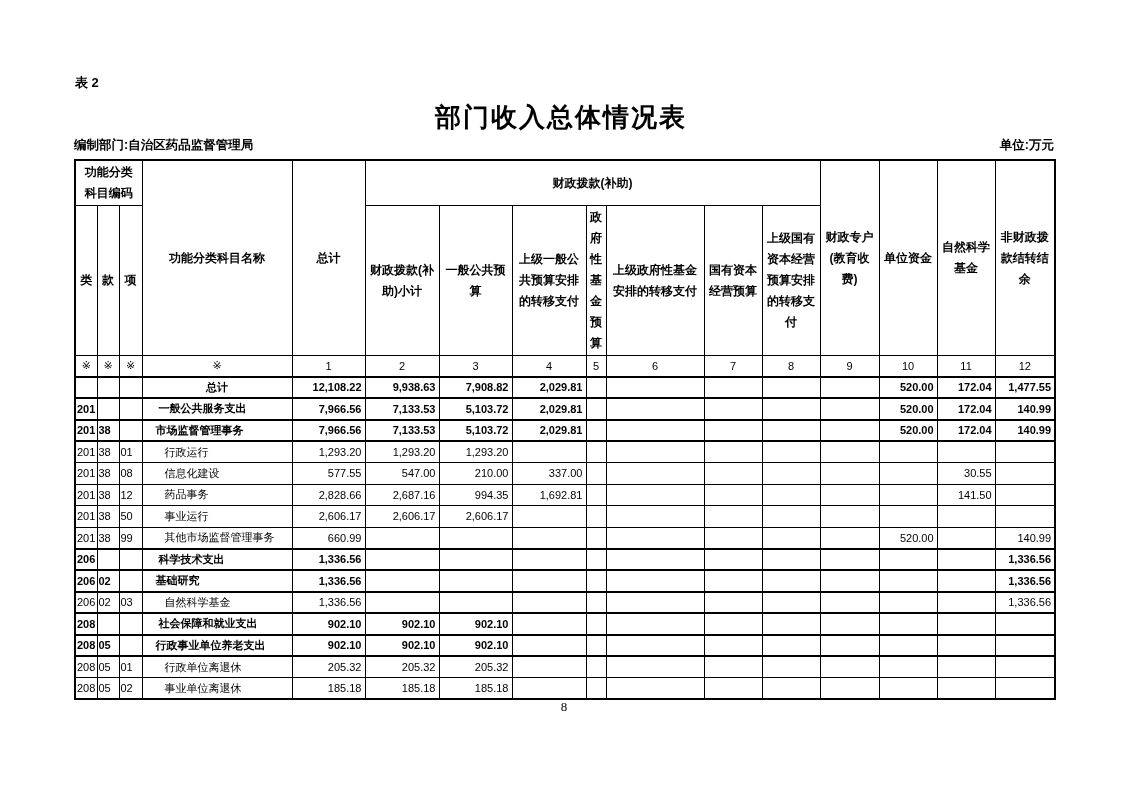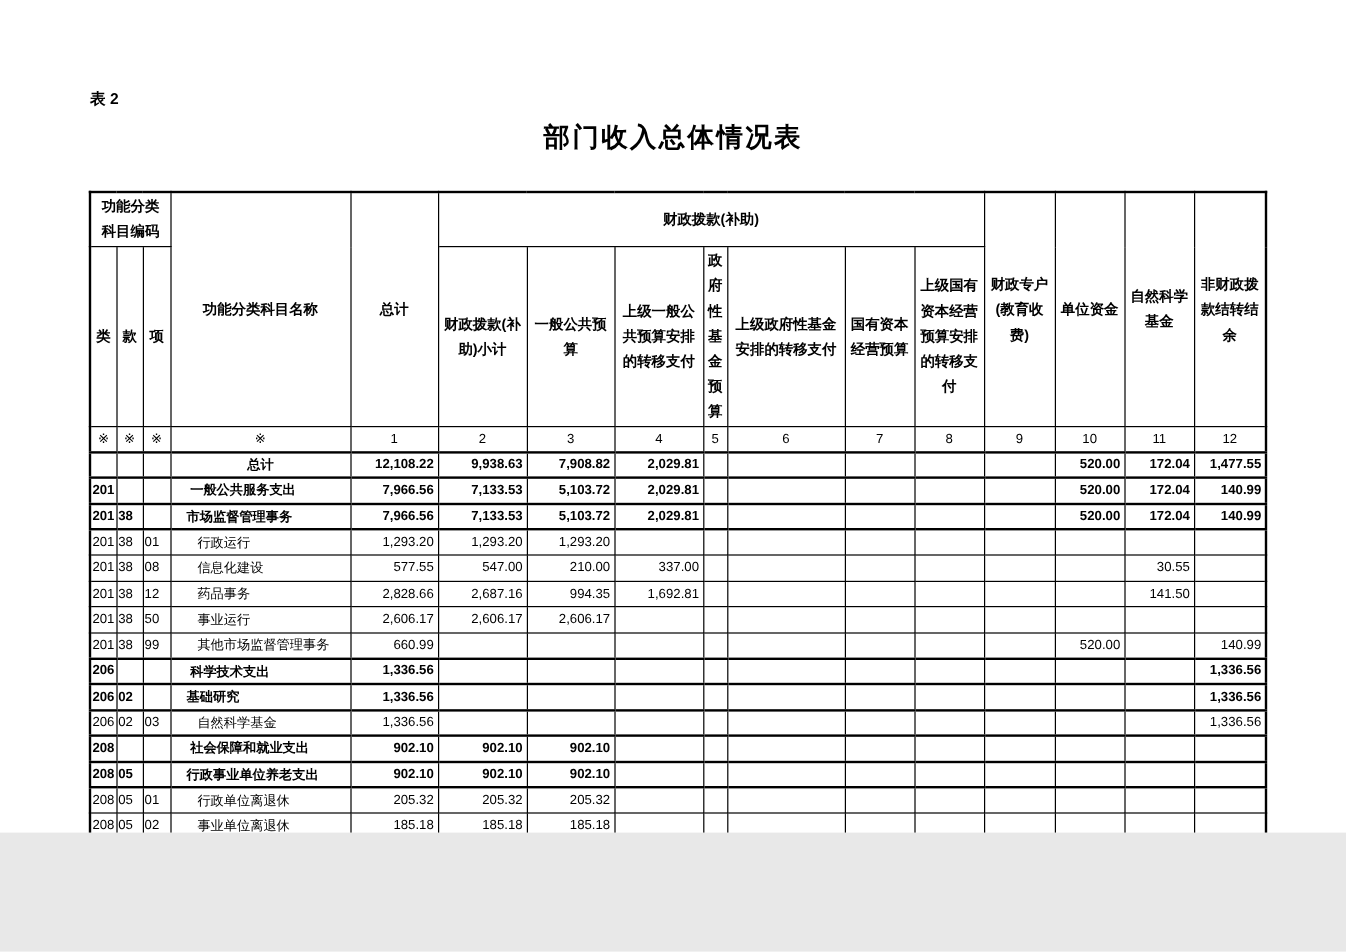--- a/index.html
+++ b/index.html
@@ -1,33 +1,33 @@
 <!DOCTYPE html>
 <html><head>
 <meta charset="utf-8">
 <style>
   * { margin:0; padding:0; box-sizing:border-box; }
   html,body { background:#e8e8e8; }
   .page {
     position:relative;
-    width:1122px; height:694px;
+    width:1122px; height:793px;
     background:#ffffff;
     color:#000;
     font-family:"Liberation Sans","DejaVu Sans",sans-serif;
     overflow:hidden;
   }
   .table-label {
     position:absolute; left:75px; top:74px;
     font-size:13px; font-weight:bold;
   }
   .doc-title {
     position:absolute; left:0; top:100px; width:1122px;
     text-align:center;
     font-family:Liberation Serif, serif;
-    font-size:22px; font-weight:bold; letter-spacing:2px;
+    font-size:26px; font-weight:bold; letter-spacing:2px;
   }
   .meta-row {
     position:absolute; left:74px; top:137px; width:980px;
     display:flex; justify-content:space-between; align-items:flex-end;
     font-size:12.5px; font-weight:bold;
   }
   table.budget {
     position:absolute; left:74px; top:159px;
     width:980px;
     border-collapse:collapse; table-layout:fixed;
@@ -72,20 +72,24 @@
 </style>
 </head>
 <body>
 
 <div class="page">
 
   <div class="table-label">表 2</div>
 
   <div class="doc-title">部门收入总体情况表</div>
 
+  <div class="meta-row">
+    <span>编制部门:自治区药品监督管理局</span>
+    <span>单位:万元</span>
+  </div>
 
   <table class="budget">
     <colgroup>
       <col style="width:22px">
         <col style="width:22px">
         <col style="width:23px">
       <col style="width:150px">
         <col style="width:73px">
       <col style="width:74px">
         <col style="width:73px">

